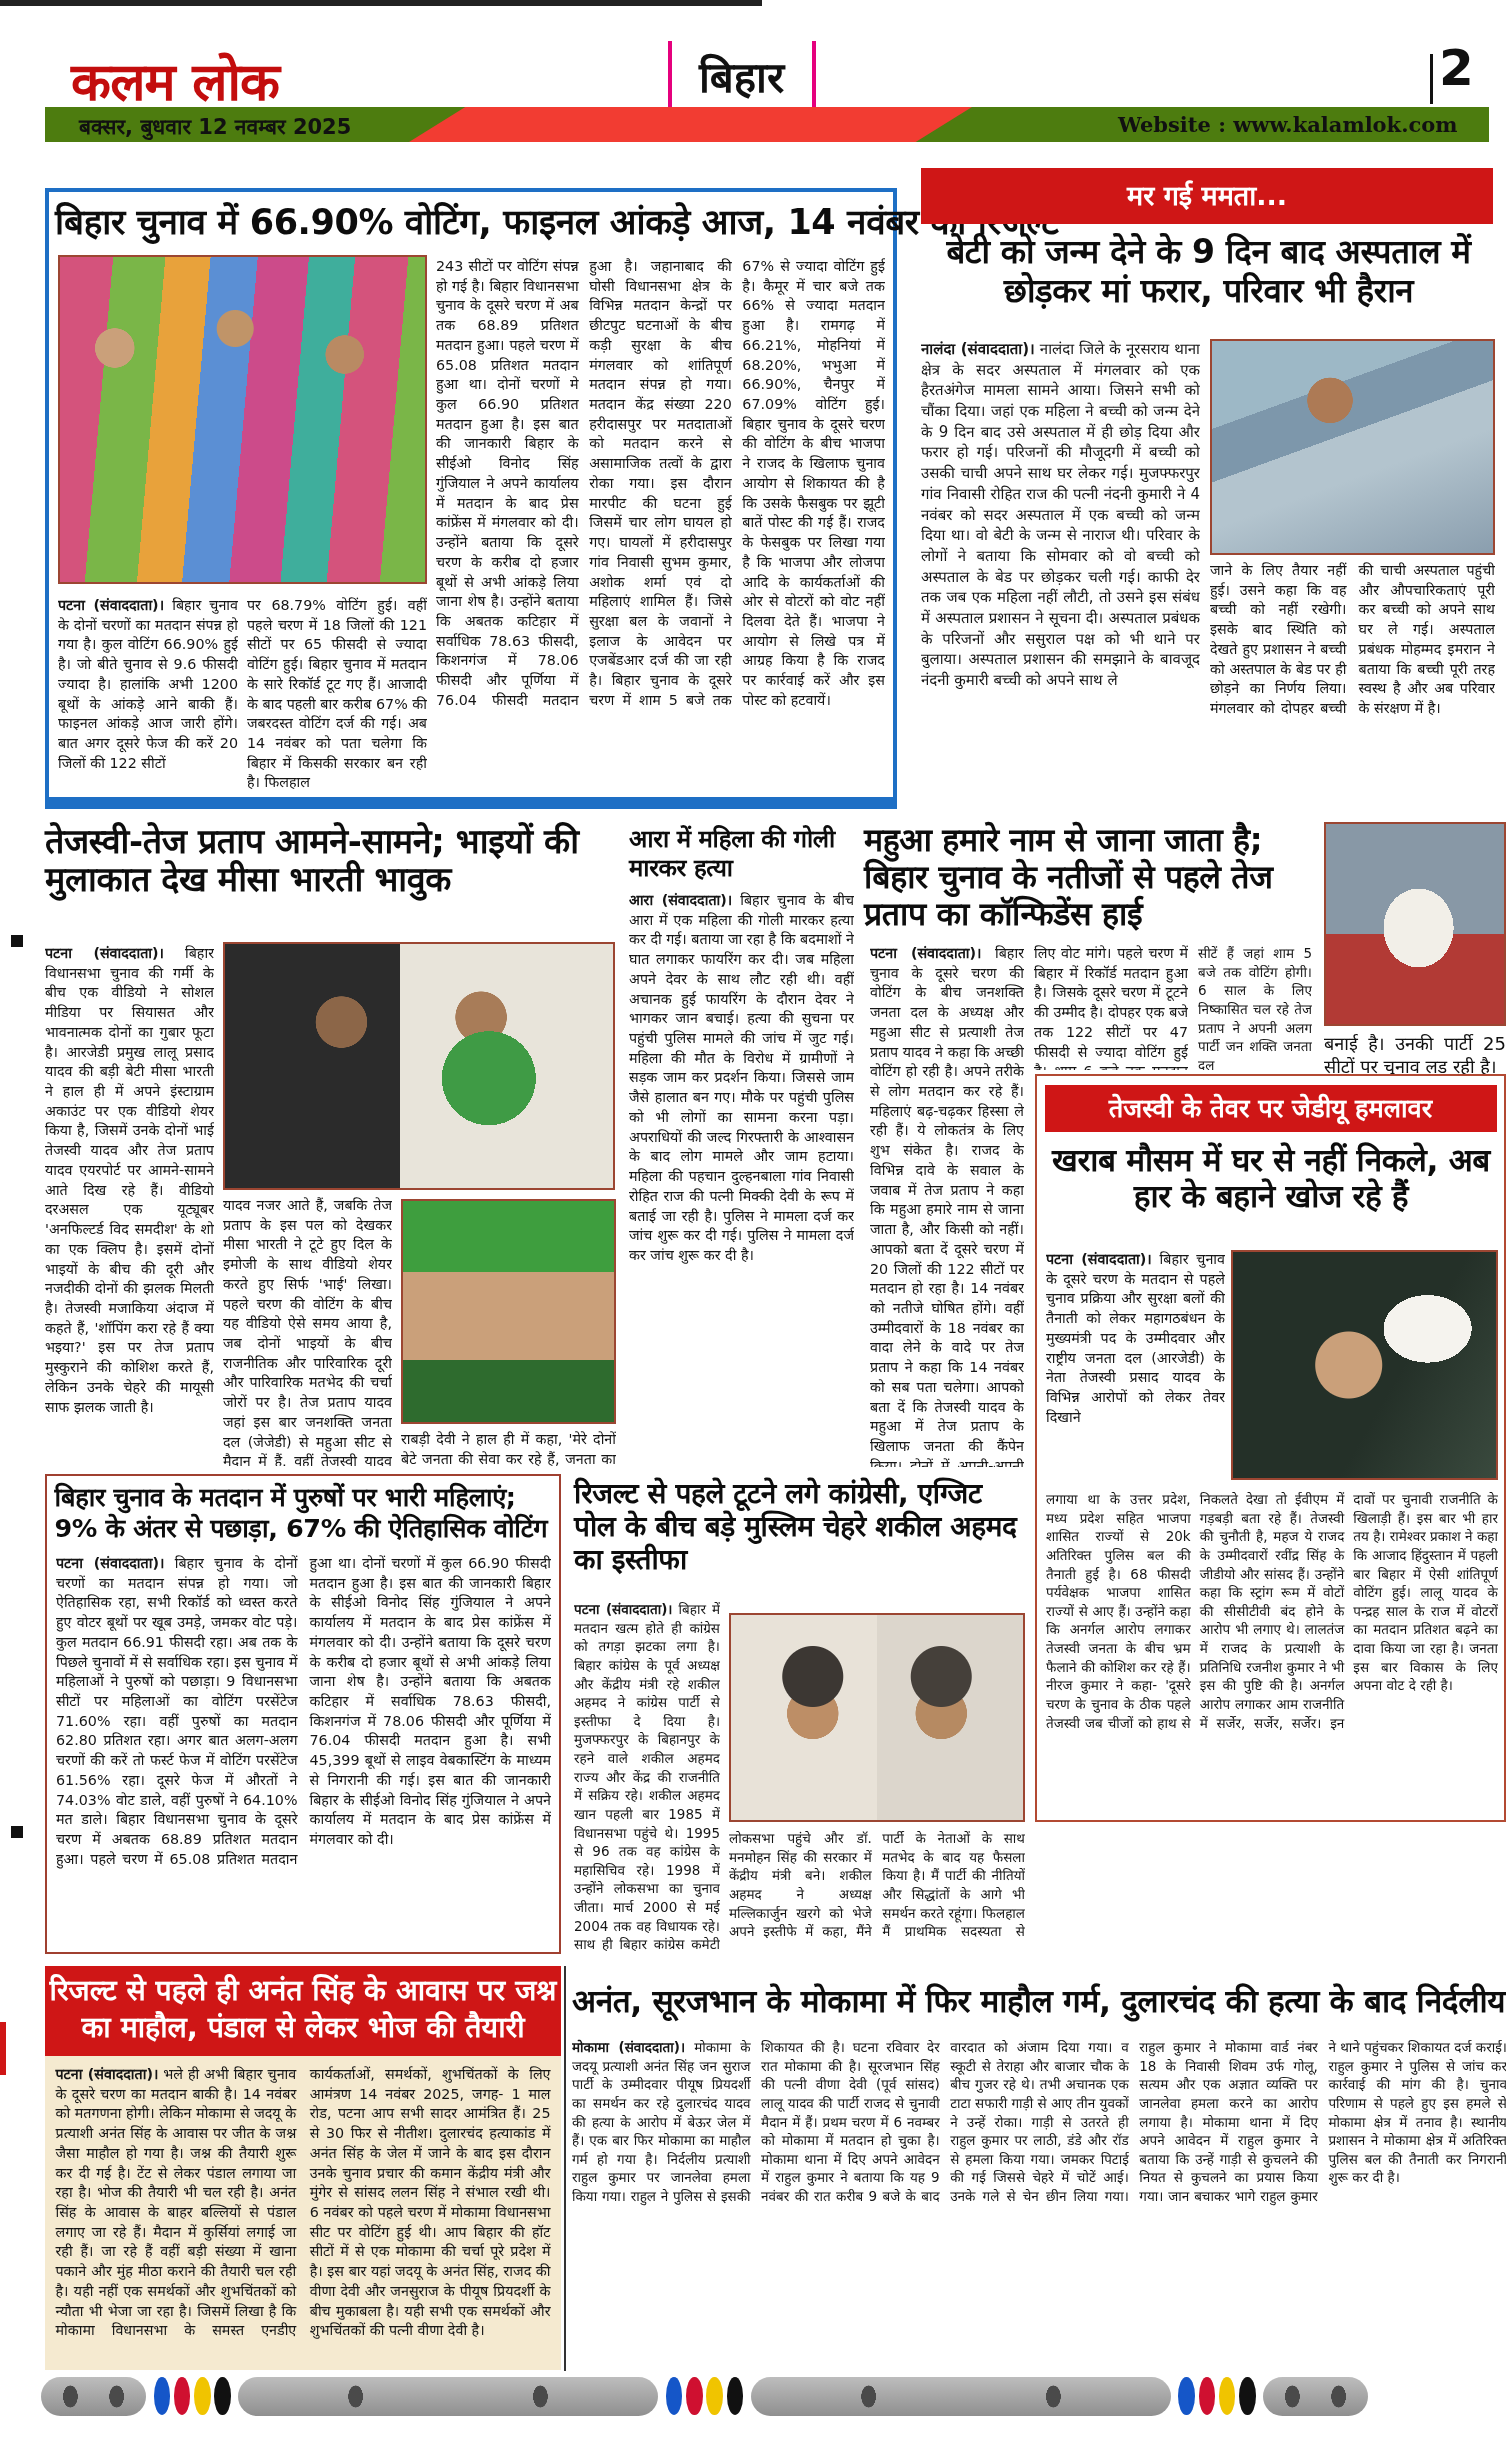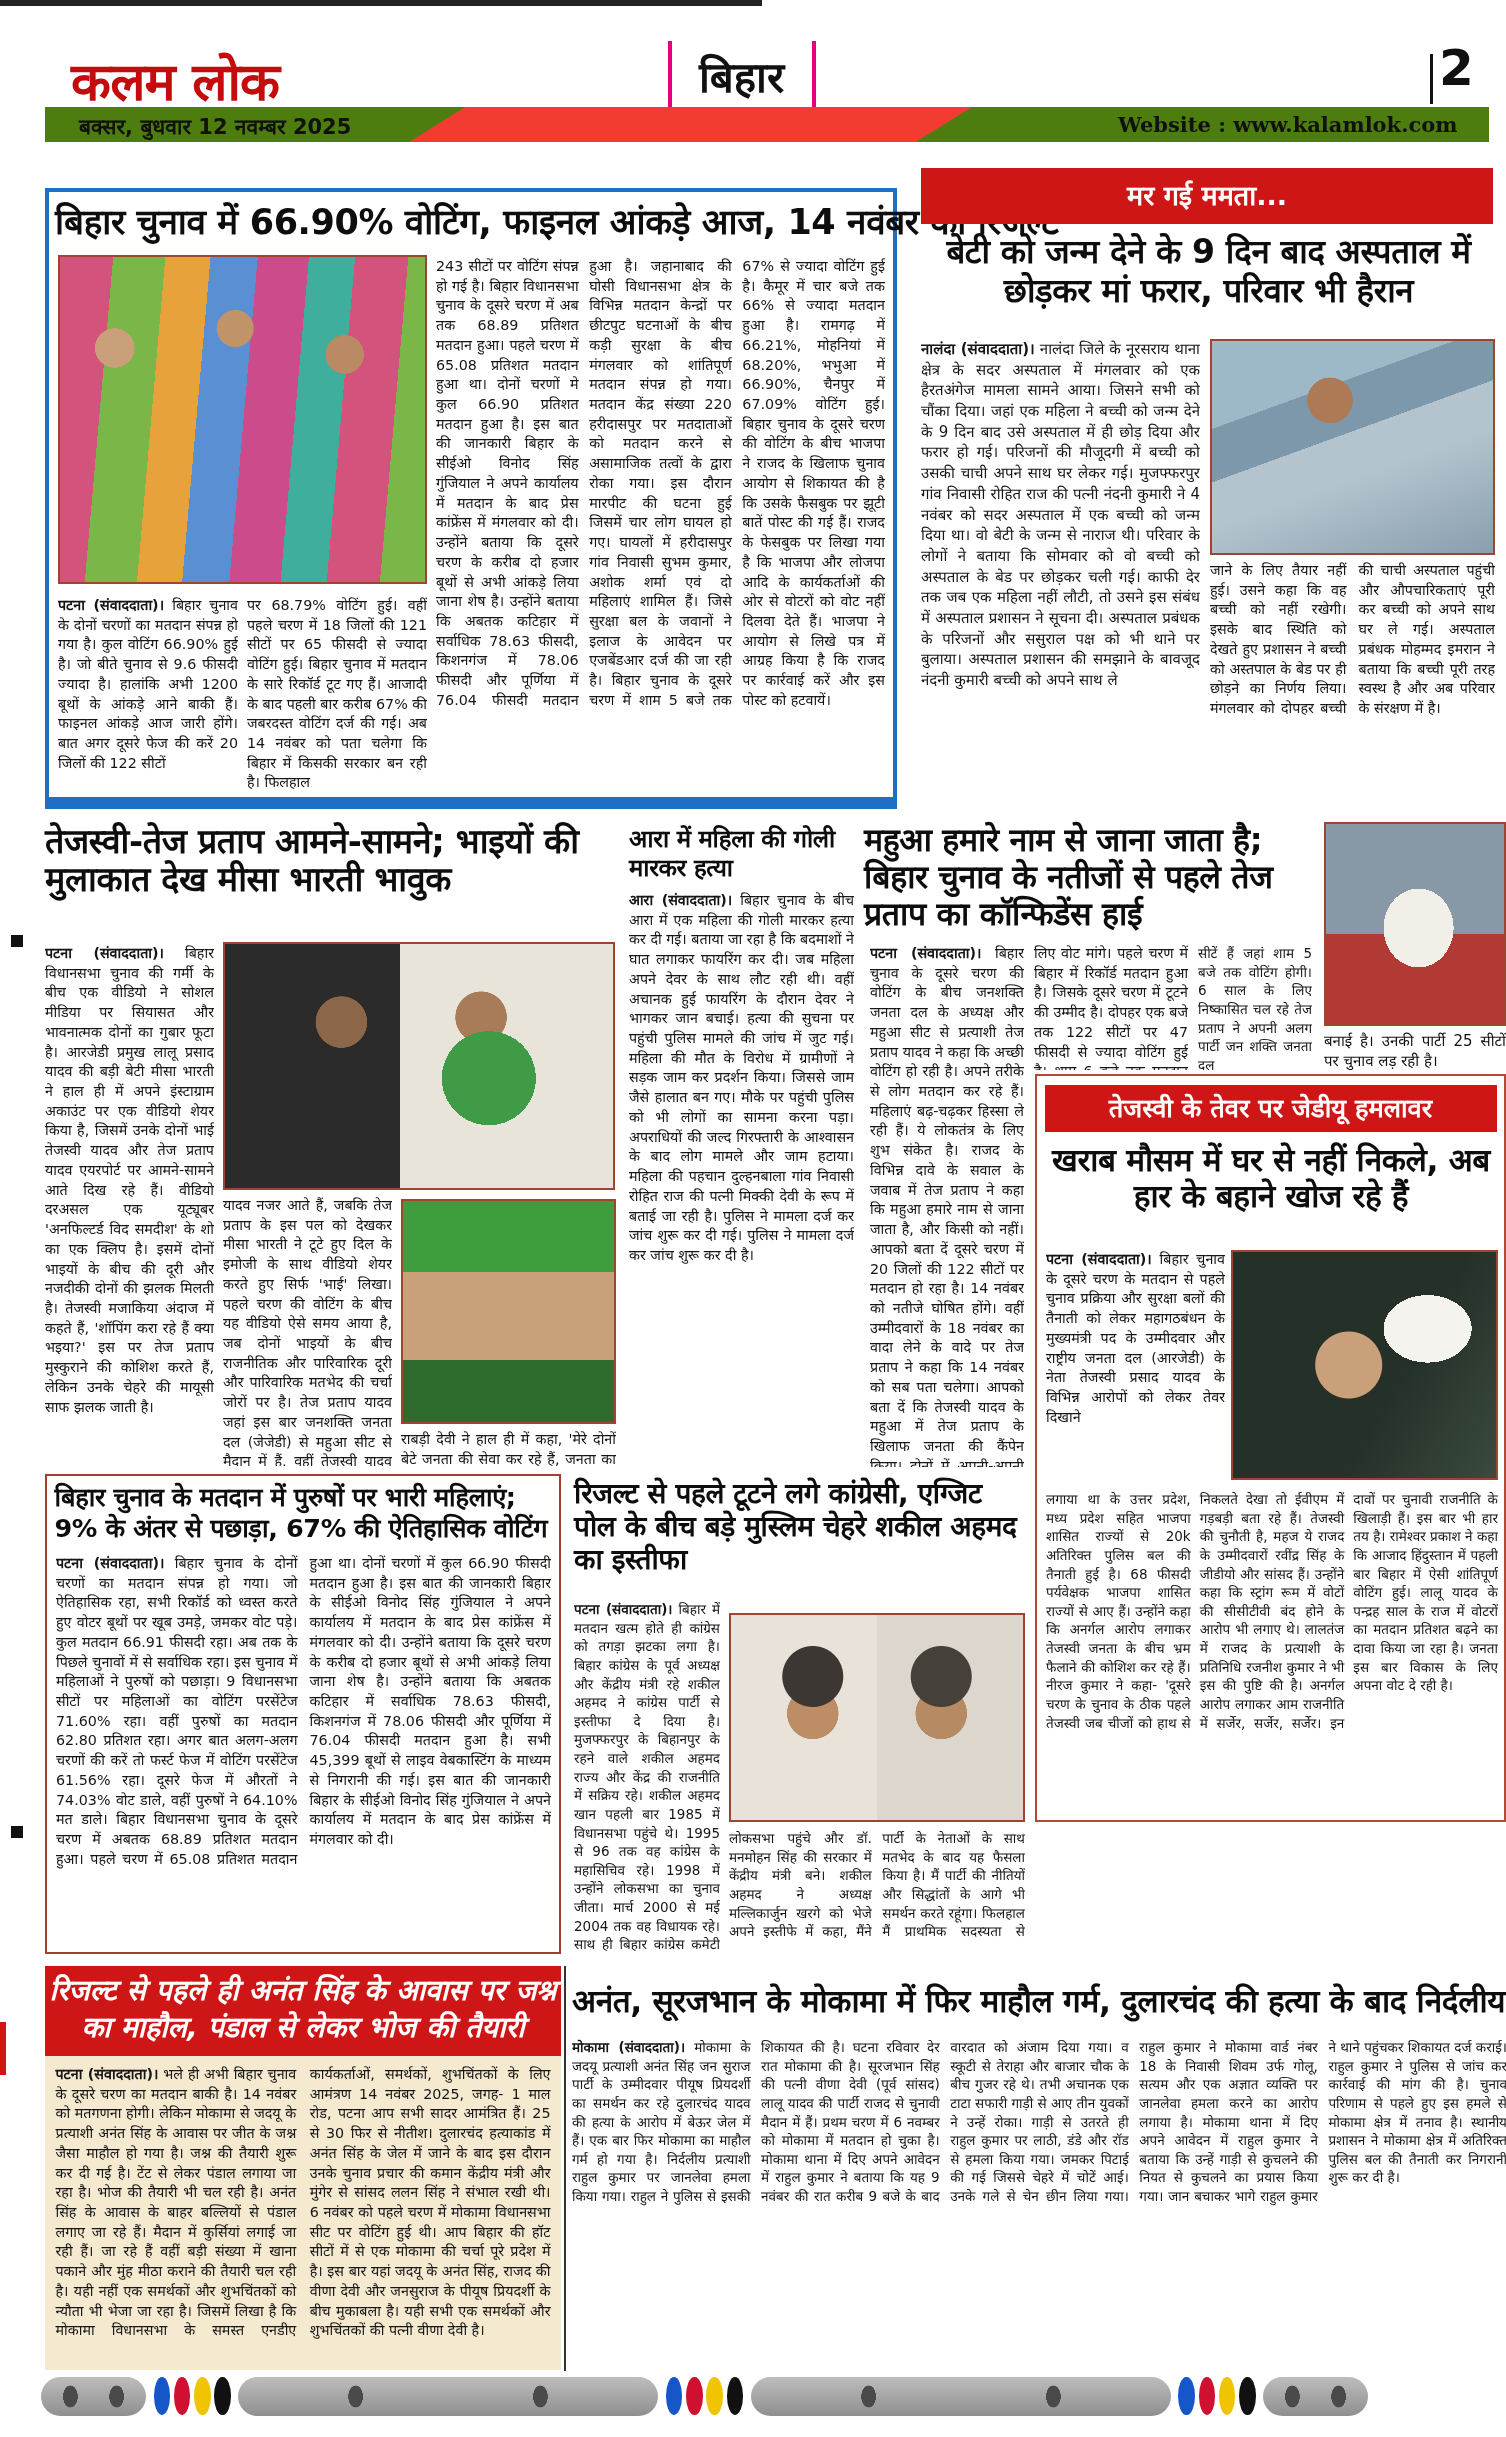--- a/index.html
+++ b/index.html
@@ -59,21 +59,21 @@
   .tj-quote{left:401px;top:1430px;width:215px;height:38px;}
   
   .ara-hl{left:629px;top:825px;width:225px;font-size:24px;line-height:1.2;}
   .ara-body{left:629px;top:891px;width:225px;height:575px;}
   
   .mh-hl{left:864px;top:822px;width:455px;font-size:32px;line-height:1.15;}
   .ph-walk{left:1324px;top:822px;width:182px;height:204px;
     background:
       radial-gradient(ellipse at 52% 52%, #f2efe8 0 35px, rgba(0,0,0,0) 35px),
       linear-gradient(180deg,#8898a6 0 55%,#b23a35 55% 100%);}
-  .mh-cap{left:1324px;top:1032px;width:182px;font-size:15px;line-height:1.3;text-align:justify;}
+  .mh-cap{left:1324px;top:1032px;width:182px;font-size:18px;line-height:1.3;text-align:justify;}
   .mh-c1{left:870px;top:944px;width:154px;height:523px;}
   .mh-c2{left:1034px;top:944px;width:154px;height:126px;}
   .mh-c3{left:1198px;top:944px;width:114px;height:126px;font-size:13.5px;}
   
   .jdu-box{left:1035px;top:1074px;width:471px;height:748px;border:2.3px solid #b34a33;background:#fff;}
   .jdu-kicker{left:7.5px;top:9px;width:452px;height:47px;background:#cf1616;color:#fff;font-size:25.5px;
     font-weight:bold;text-align:center;line-height:47px;}
   .jdu-hl{left:6px;top:66px;width:456px;font-size:31.5px;text-align:center;line-height:1.15;}
   .jdu-c1{left:9px;top:174px;width:179px;height:230px;}
   .ph-tejashwi{left:194px;top:174px;width:267px;height:230px;
@@ -92,21 +92,21 @@
   .ph-congress{left:729px;top:1613px;width:296px;height:209px;
     background:
       radial-gradient(circle at 28% 30%, #3c3733 0 30px, rgba(0,0,0,0) 31px),
       radial-gradient(circle at 72% 30%, #45403a 0 30px, rgba(0,0,0,0) 31px),
       radial-gradient(circle at 28% 48%, #bd8e66 0 25.5px, rgba(0,0,0,0) 26px),
       radial-gradient(circle at 72% 48%, #b68a62 0 25.5px, rgba(0,0,0,0) 26px),
       linear-gradient(90deg,#e8e2d8 0 50%,#dcd6cc 50% 100%);}
   .cg-c23{left:729px;top:1829px;width:296px;height:123px;column-count:2;column-gap:10.5px;font-size:13.5px;}
   
   .an-box{left:45px;top:1966px;width:516px;height:100px;background:#cf1616;color:#fff;
-    font-size:28.5px;font-weight:800;text-align:center;line-height:1.3;padding-top:6px;font-style:italic;}
+    font-size:28.5px;font-weight:800;text-align:center;line-height:1.3;padding-top:6px;}
   .an-body{left:45px;top:2056px;width:516px;height:314px;background:#f5ead0;padding:9px 10.5px;
     column-count:2;column-gap:13.5px;}
   .rule-v{left:564px;top:1966px;width:1.5px;height:405px;background:#333;}
   
   .mk-hl{left:572px;top:1978px;width:935px;font-size:31.5px;white-space:nowrap;}
   .mk-body{left:572px;top:2038px;width:935px;height:332px;column-count:5;column-gap:10.5px;font-size:13.5px;}
   
   .mark-sq{width:12px;height:12px;background:#111;}
   .mark-red{left:0;top:2022px;width:6px;height:53px;background:#cf1616;}
   .footer{left:41px;top:2375px;width:1429px;height:42px;display:flex;align-items:center;gap:7.5px;}

